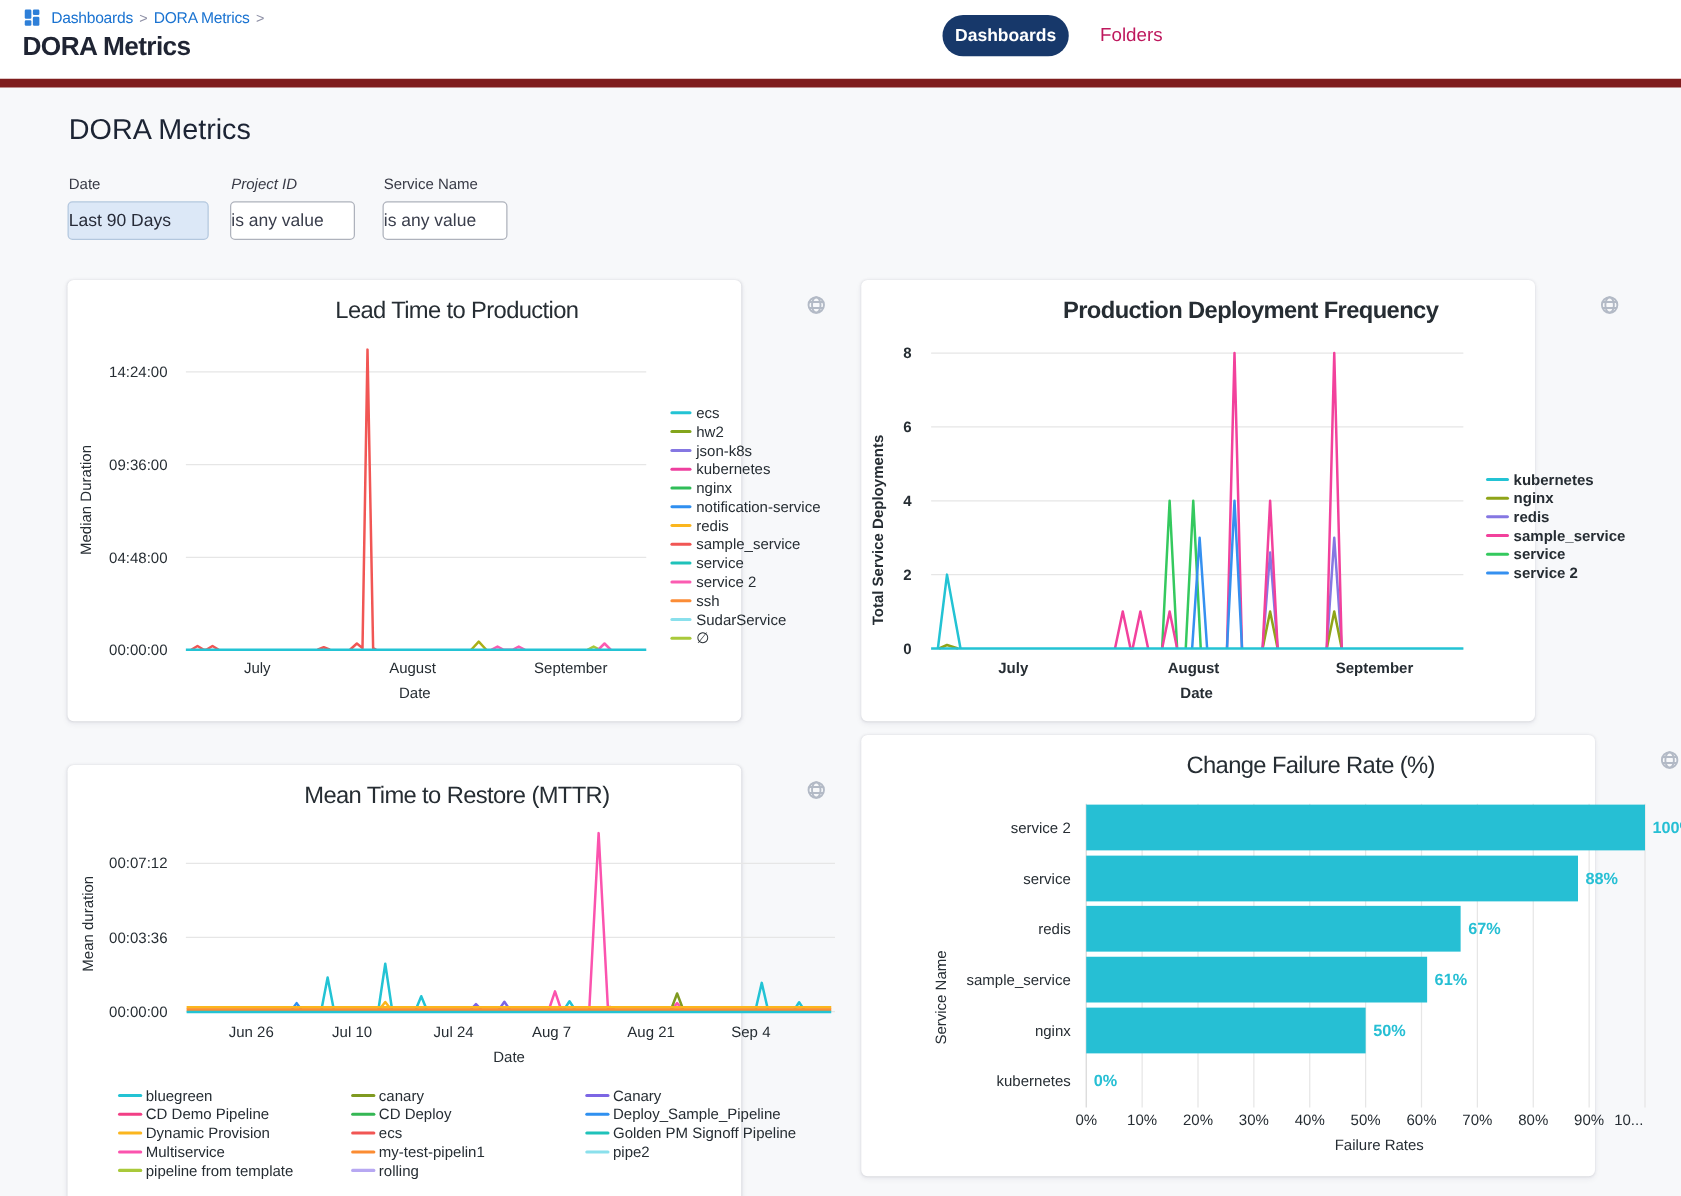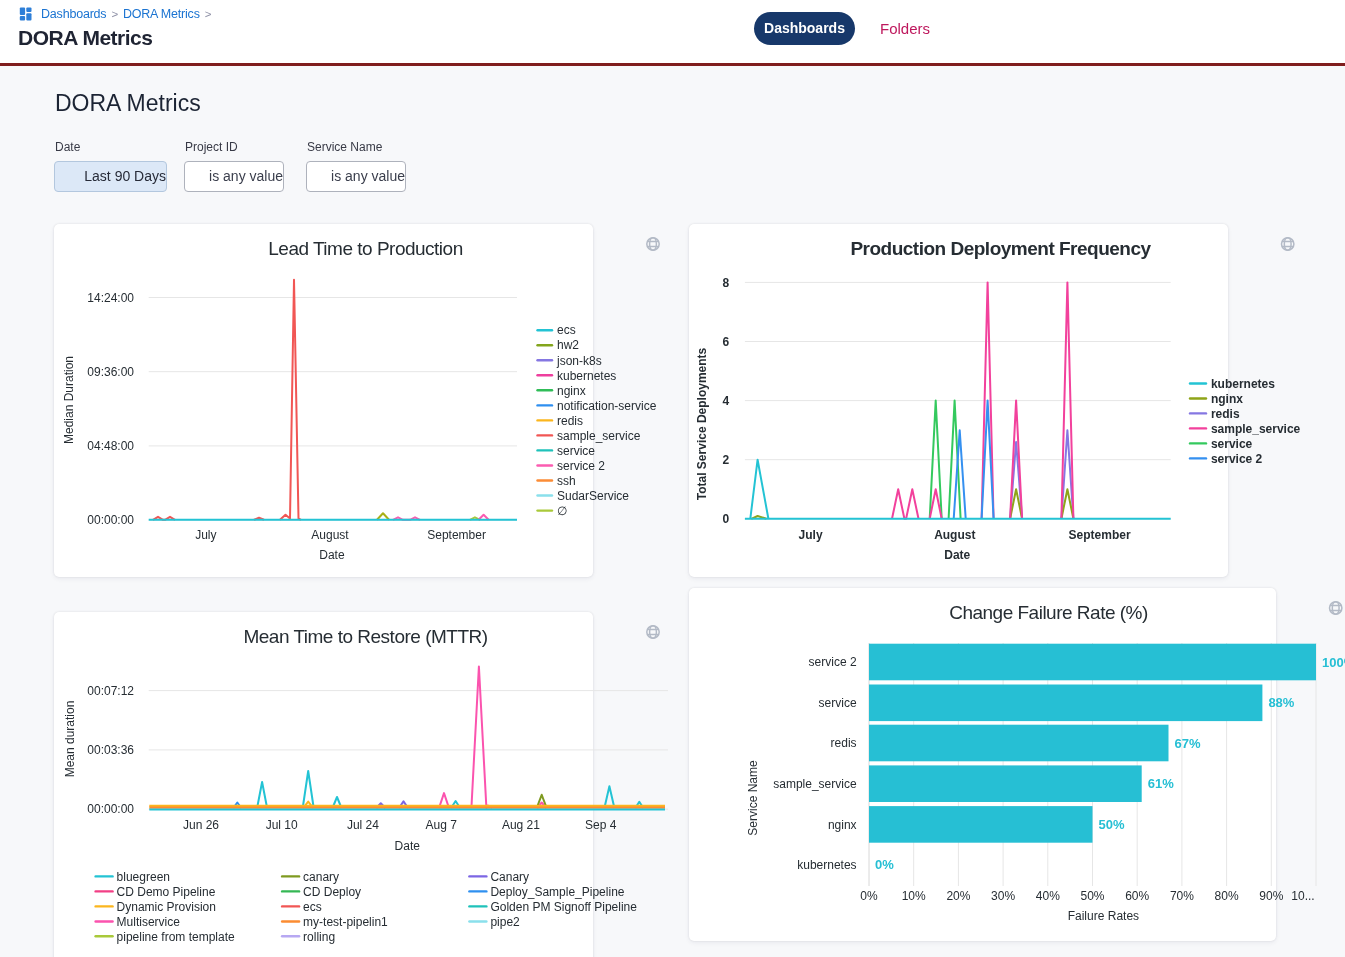--- a/index.html
+++ b/index.html
@@ -1,32 +1,32 @@
 <!DOCTYPE html>
 <html><head>
 <meta charset="utf-8">
 <style>
   html,body{margin:0;padding:0;}
   body{width:1345px;height:957px;overflow:hidden;background:#f7f8fa;
        font-family:"Liberation Sans",sans-serif;position:relative;}
   .header{position:absolute;left:0;top:0;width:1345px;height:63px;background:#fff;
-          border-bottom:3px solid #7f1d1d;}
+          border-bottom:7px solid #7f1d1d;}
   .crumbs{position:absolute;left:41px;top:7px;font-size:12.5px;letter-spacing:-0.2px;color:#1a73d1;}
   .crumbs .sep{color:#8e90a6;padding:0 5px;font-size:11.5px;}
   .bicon{position:absolute;left:19px;top:7px;width:14px;height:14px;}
   .htitle{position:absolute;left:18px;top:26px;font-size:21px;font-weight:bold;
           color:#1f2433;letter-spacing:-0.5px;}
   .pill{position:absolute;left:754px;top:12px;width:101px;height:33px;background:#17386a;
         border-radius:17px;color:#fff;font-size:14px;font-weight:bold;text-align:center;
         line-height:33px;}
   .folders{position:absolute;left:880px;top:20px;font-size:15px;color:#be185d;}
   .h2{position:absolute;left:55px;top:90px;font-size:23px;color:#1c2434;}
   .flabel{position:absolute;font-size:12px;color:#383a46;}
   .fbtn{position:absolute;top:161px;height:31px;border-radius:4px;font-size:14px;
-        box-sizing:border-box;text-align:right;line-height:29px;color:#272b38;}
+        box-sizing:border-box;text-align:left;line-height:29px;color:#272b38;}
   .fb1{left:54px;width:113px;background:#dce8f7;border:1px solid #b3c7de;}
   .fb2{left:184px;width:100px;background:#fff;border:1px solid #aeb2bc;color:#3a3e4c;}
   .fb3{left:306px;width:100px;background:#fff;border:1px solid #aeb2bc;color:#3a3e4c;}
   .card{position:absolute;width:539px;background:#fff;border-radius:5px;
         box-shadow:0 0 2px rgba(96,97,112,.18),0 2px 5px rgba(40,41,61,.06);}
   svg{display:block;}
   svg text{font-family:"Liberation Sans",sans-serif;fill:#262d33;}
   svg text.teal{fill:#26bfd4;}
 </style>
 </head>
@@ -38,21 +38,21 @@
     <rect x="0.8" y="9.1" width="5.3" height="4.5" rx="1" fill="#2e7fd8"></rect>
     <rect x="7.3" y="6.3" width="5.2" height="7.3" rx="1" fill="#2e7fd8"></rect>
   </svg>
   <div class="crumbs">Dashboards<span class="sep">&gt;</span>DORA Metrics<span class="sep">&gt;</span></div>
   <div class="htitle">DORA Metrics</div>
   <div class="pill">Dashboards</div>
   <div class="folders">Folders</div>
 </div>
 <div class="h2">DORA Metrics</div>
 <div class="flabel" style="left:55px;top:140px;">Date</div>
-<div class="flabel" style="left:185px;top:140px;">Project ID</div>
+<div class="flabel" style="left:185px;top:140px;font-style:italic;">Project ID</div>
 <div class="flabel" style="left:307px;top:140px;">Service Name</div>
 <div class="fbtn fb1">Last 90 Days</div>
 <div class="fbtn fb2">is any value</div>
 <div class="fbtn fb3">is any value</div>
 
 <div class="card" style="left:54px;top:224px;height:353px;">
 <svg width="623" height="353" viewBox="0 0 623 353">
 <text x="311.5" y="30.5" text-anchor="middle" font-size="19" letter-spacing="-0.5" fill="#252e3f">Lead Time to Production</text>
 <g transform="translate(599,20)" fill="none" stroke="#b3bac6" stroke-width="1.5">
   <circle r="6.2"></circle>

